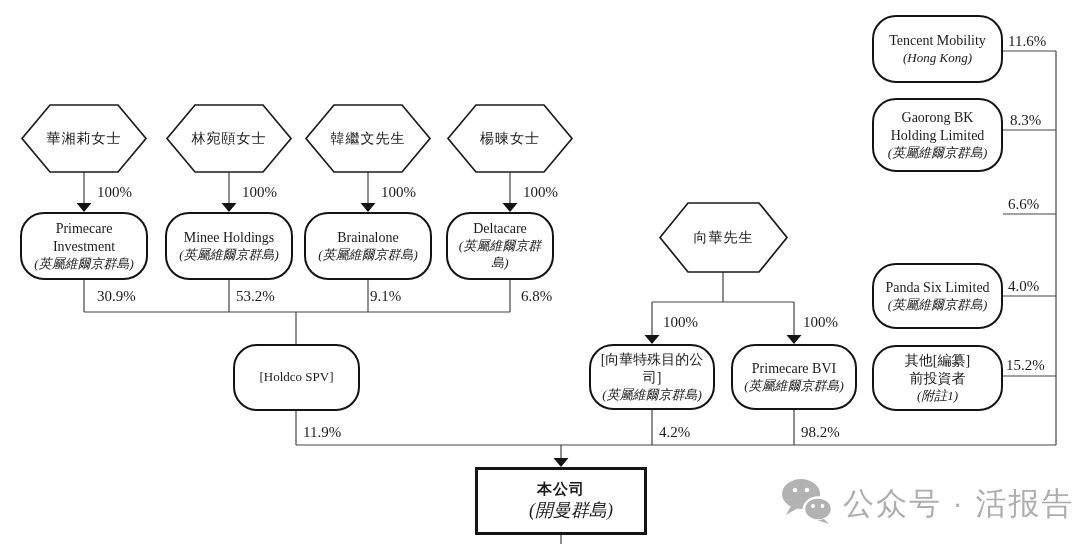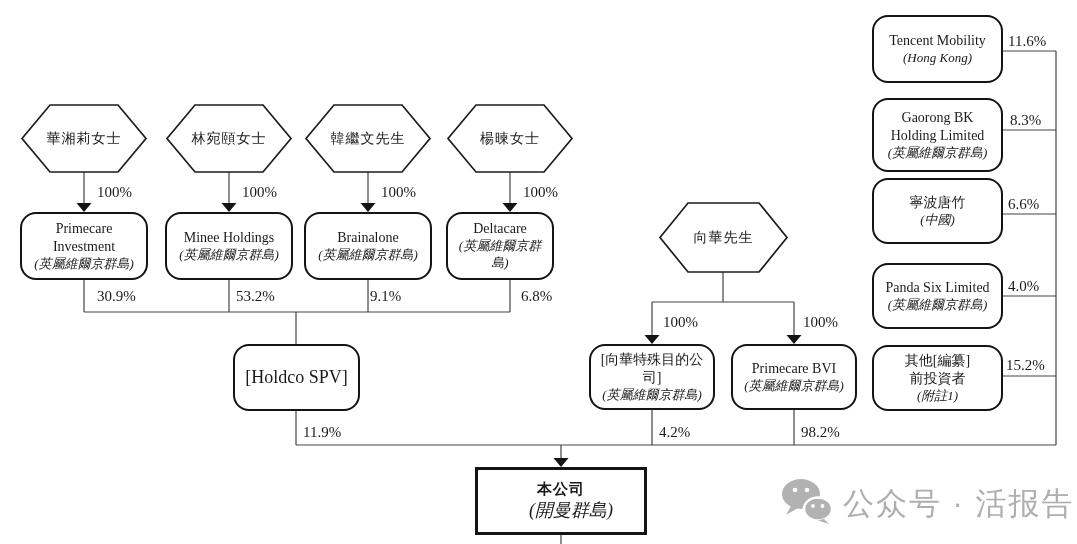--- a/index.html
+++ b/index.html
@@ -6,21 +6,21 @@
   .stage {
     position:relative; width:1077px; height:544px; background:#ffffff;
     font-family:"Liberation Serif","DejaVu Serif",serif; color:#1a1a1a; overflow:hidden;
   }
   svg.lines { position:absolute; left:0; top:0; width:1077px; height:544px; }
   .hexlabel {
     position:absolute; display:flex; align-items:center; justify-content:center;
     font-size:14px; letter-spacing:1px; text-align:center;
   }
   .rbox {
-    position:absolute; background:#fff; border:2.5px solid #141414; border-radius:16px;
+    position:absolute; background:#fff; border:2.5px solid #141414; border-radius:24px;
     display:flex; flex-direction:column; align-items:center; justify-content:center;
     text-align:center; line-height:1.28; font-size:14px; padding:2px 3px; box-sizing:border-box;
   }
   .rbox .nm { display:block; }
   .rbox .jur { display:block; font-style:italic; font-size:13px; }
   .bold { font-weight:normal; }
   .company { border-radius:0; border-width:3px; }
   .company .nm { font-weight:bold; font-size:15px; letter-spacing:1px; }
   .company .jur { font-size:18px;margin-left:20px; }
   .pct { position:absolute; font-size:15px; white-space:nowrap; }
@@ -96,21 +96,21 @@
   <div class="rbox" style="left:446px;top:212px;width:108px;height:68px">
     <span class="nm">Deltacare</span>
     <span class="jur">(英屬維爾京群島)</span>
   </div>
 
   <div class="pct" style="left:97px;top:288px">30.9%</div>
   <div class="pct" style="left:236px;top:288px">53.2%</div>
   <div class="pct" style="left:370px;top:288px">9.1%</div>
   <div class="pct" style="left:521px;top:288px">6.8%</div>
 
-  <div class="rbox" style="left:233px;top:344px;width:127px;height:67px;font-size:18px">
+  <div class="rbox" style="left:233px;top:344px;width:127px;height:67px;font-size:13px">
     <span class="nm">[Holdco SPV]</span>
   </div>
   <div class="pct" style="left:303px;top:424px">11.9%</div>
 
   <div class="pct" style="left:663px;top:314px">100%</div>
   <div class="pct" style="left:803px;top:314px">100%</div>
 
   <div class="rbox" style="left:589px;top:344px;width:126px;height:66px">
     <span class="nm">[向華特殊目的公司]</span>
     <span class="jur">(英屬維爾京群島)</span>
@@ -122,24 +122,20 @@
   <div class="pct" style="left:659px;top:424px">4.2%</div>
   <div class="pct" style="left:801px;top:424px">98.2%</div>
 
   <div class="rbox" style="left:872px;top:15px;width:131px;height:68px">
     <span class="nm">Tencent Mobility</span>
     <span class="jur">(Hong Kong)</span>
   </div>
   <div class="rbox" style="left:872px;top:98px;width:131px;height:74px">
     <span class="nm">Gaorong BK Holding Limited</span>
     <span class="jur">(英屬維爾京群島)</span>
-  </div>
-  <div class="rbox" style="left:872px;top:178px;width:131px;height:66px">
-    <span class="nm">寧波唐竹</span>
-    <span class="jur">(中國)</span>
   </div>
   <div class="rbox" style="left:872px;top:263px;width:131px;height:66px">
     <span class="nm">Panda Six Limited</span>
     <span class="jur">(英屬維爾京群島)</span>
   </div>
   <div class="rbox" style="left:872px;top:345px;width:131px;height:66px">
     <span class="nm"><span>其他</span><span class="bold">[編纂]</span></span>
     <span class="nm">前投資者</span>
     <span class="jur">(附註1)</span>
   </div>

